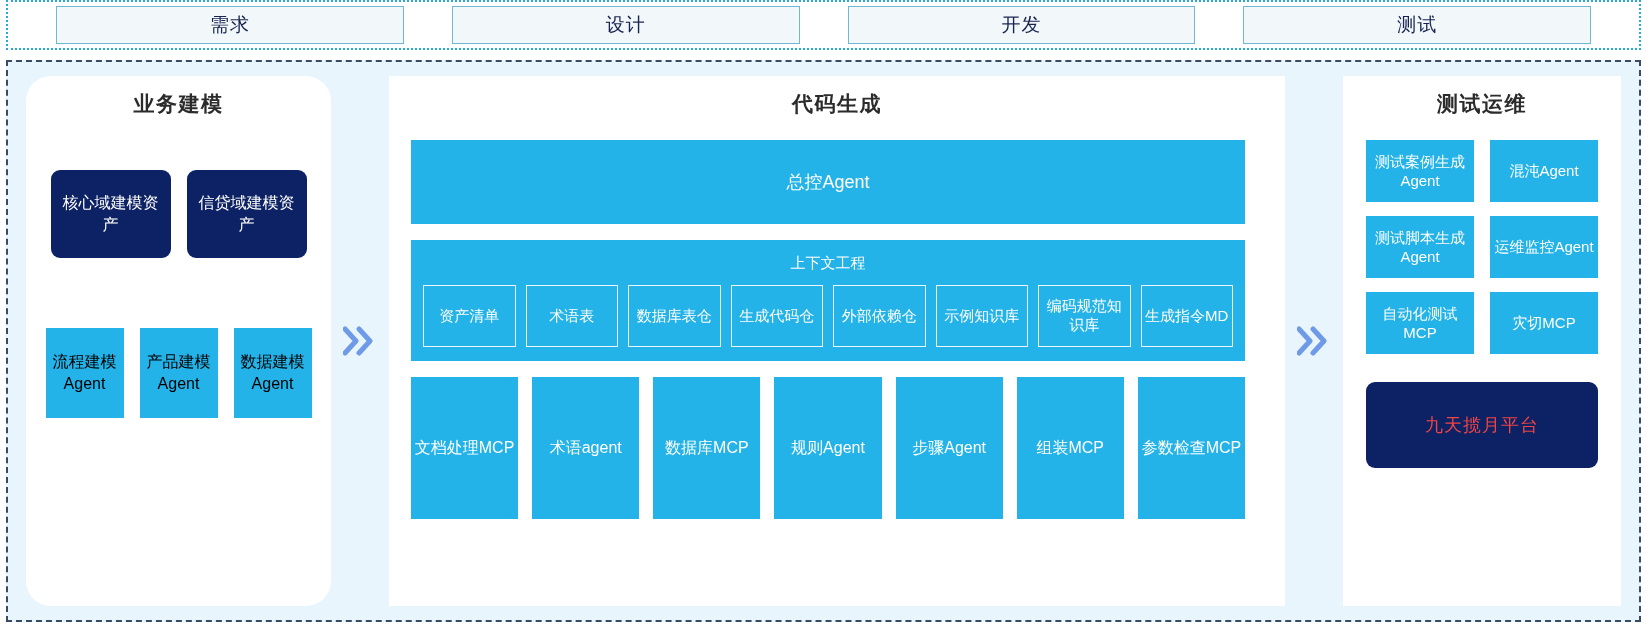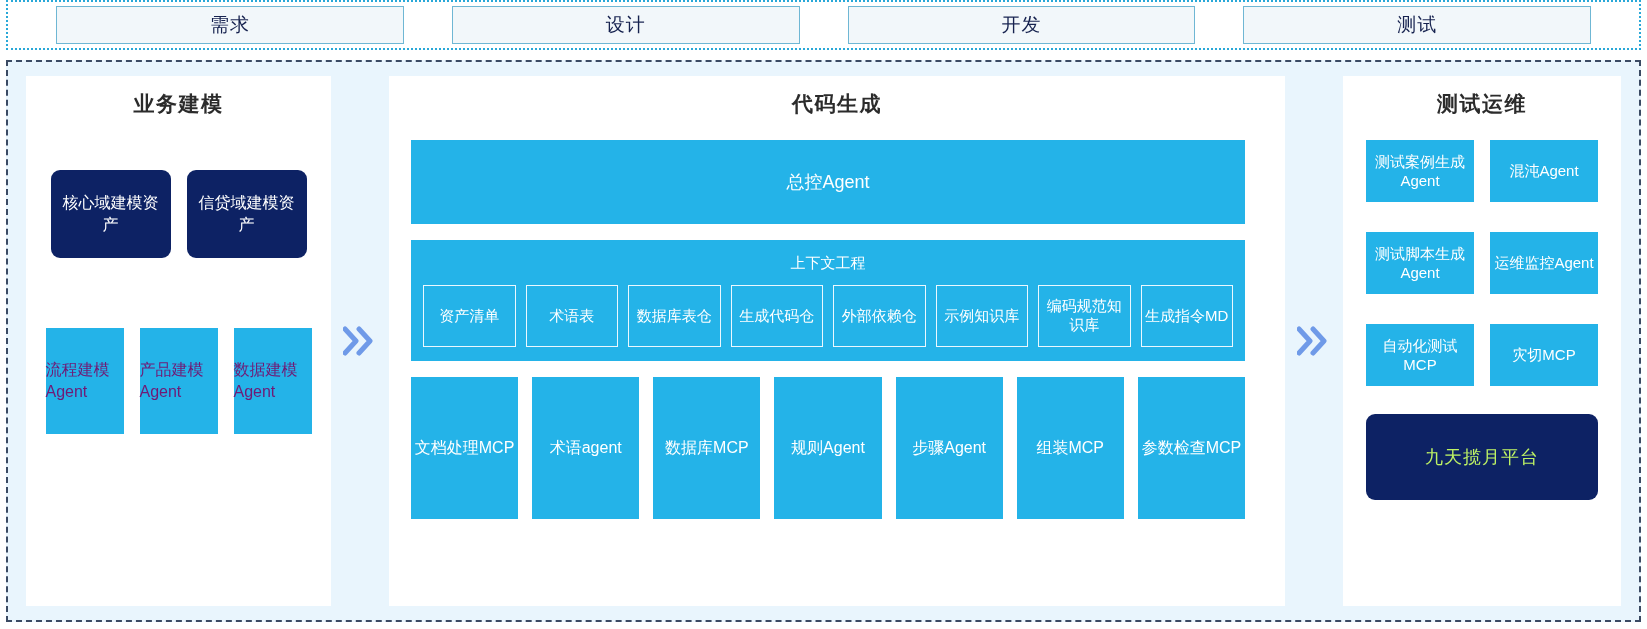--- a/index.html
+++ b/index.html
@@ -66,21 +66,21 @@
     padding: 14px 18px;
   }
 
   .panel {
     background: #ffffff;
     box-sizing: border-box;
     display: flex;
     flex-direction: column;
     align-items: center;
   }
-  .panel-left   { width: 305px; }
+  .panel-left   { width: 305px; border-radius: 25px; }
   .panel-center { flex: 1 1 auto; }
   .panel-right  { width: 278px; }
 
   .panel-title {
     font-size: 21px;
     font-weight: bold;
     color: #2b2b2b;
     margin-top: 14px;
     letter-spacing: 1.5px;
   }
@@ -120,29 +120,29 @@
     padding: 4px 8px;
     box-sizing: border-box;
   }
   .modeler-row {
     display: flex;
     gap: 16px;
     margin-top: 70px;
   }
   .modeler-card {
     width: 78px;
-    height: 106px;
-    background: #24b3e8;
-    color: #701a75;
+    height: 90px;
+    background: #24b3e8;
+    color: #000000;
     font-size: 16px;
     line-height: 1.4;
     display: flex;
     align-items: center;
     justify-content: center;
-    text-align: left;
+    text-align: center;
     box-sizing: border-box;
   }
 
   
   .center-inner {
     width: 100%;
     padding: 0 40px 0 22px;
     box-sizing: border-box;
     display: flex;
     flex-direction: column;
@@ -210,42 +210,42 @@
     text-align: center;
     padding: 4px 3px;
     box-sizing: border-box;
   }
 
   
   .right-grid {
     margin-top: 22px;
     display: grid;
     grid-template-columns: 108px 108px;
-    gap: 30px 16px;
+    gap: 14px 16px;
   }
   .right-card {
     height: 62px;
     background: #24b3e8;
     color: #ffffff;
     font-size: 15px;
     line-height: 1.3;
     display: flex;
     align-items: center;
     justify-content: center;
     text-align: center;
     padding: 3px 4px;
     box-sizing: border-box;
   }
   .platform-card {
     margin-top: 28px;
     width: 232px;
     height: 86px;
     background: #0d2264;
     border-radius: 9px;
-    color: #bef264;
+    color: #ef4444;
     font-size: 18px;
     display: flex;
     align-items: center;
     justify-content: center;
     text-align: center;
     letter-spacing: 1px;
   }
 </style>
 </head>
 <body>

